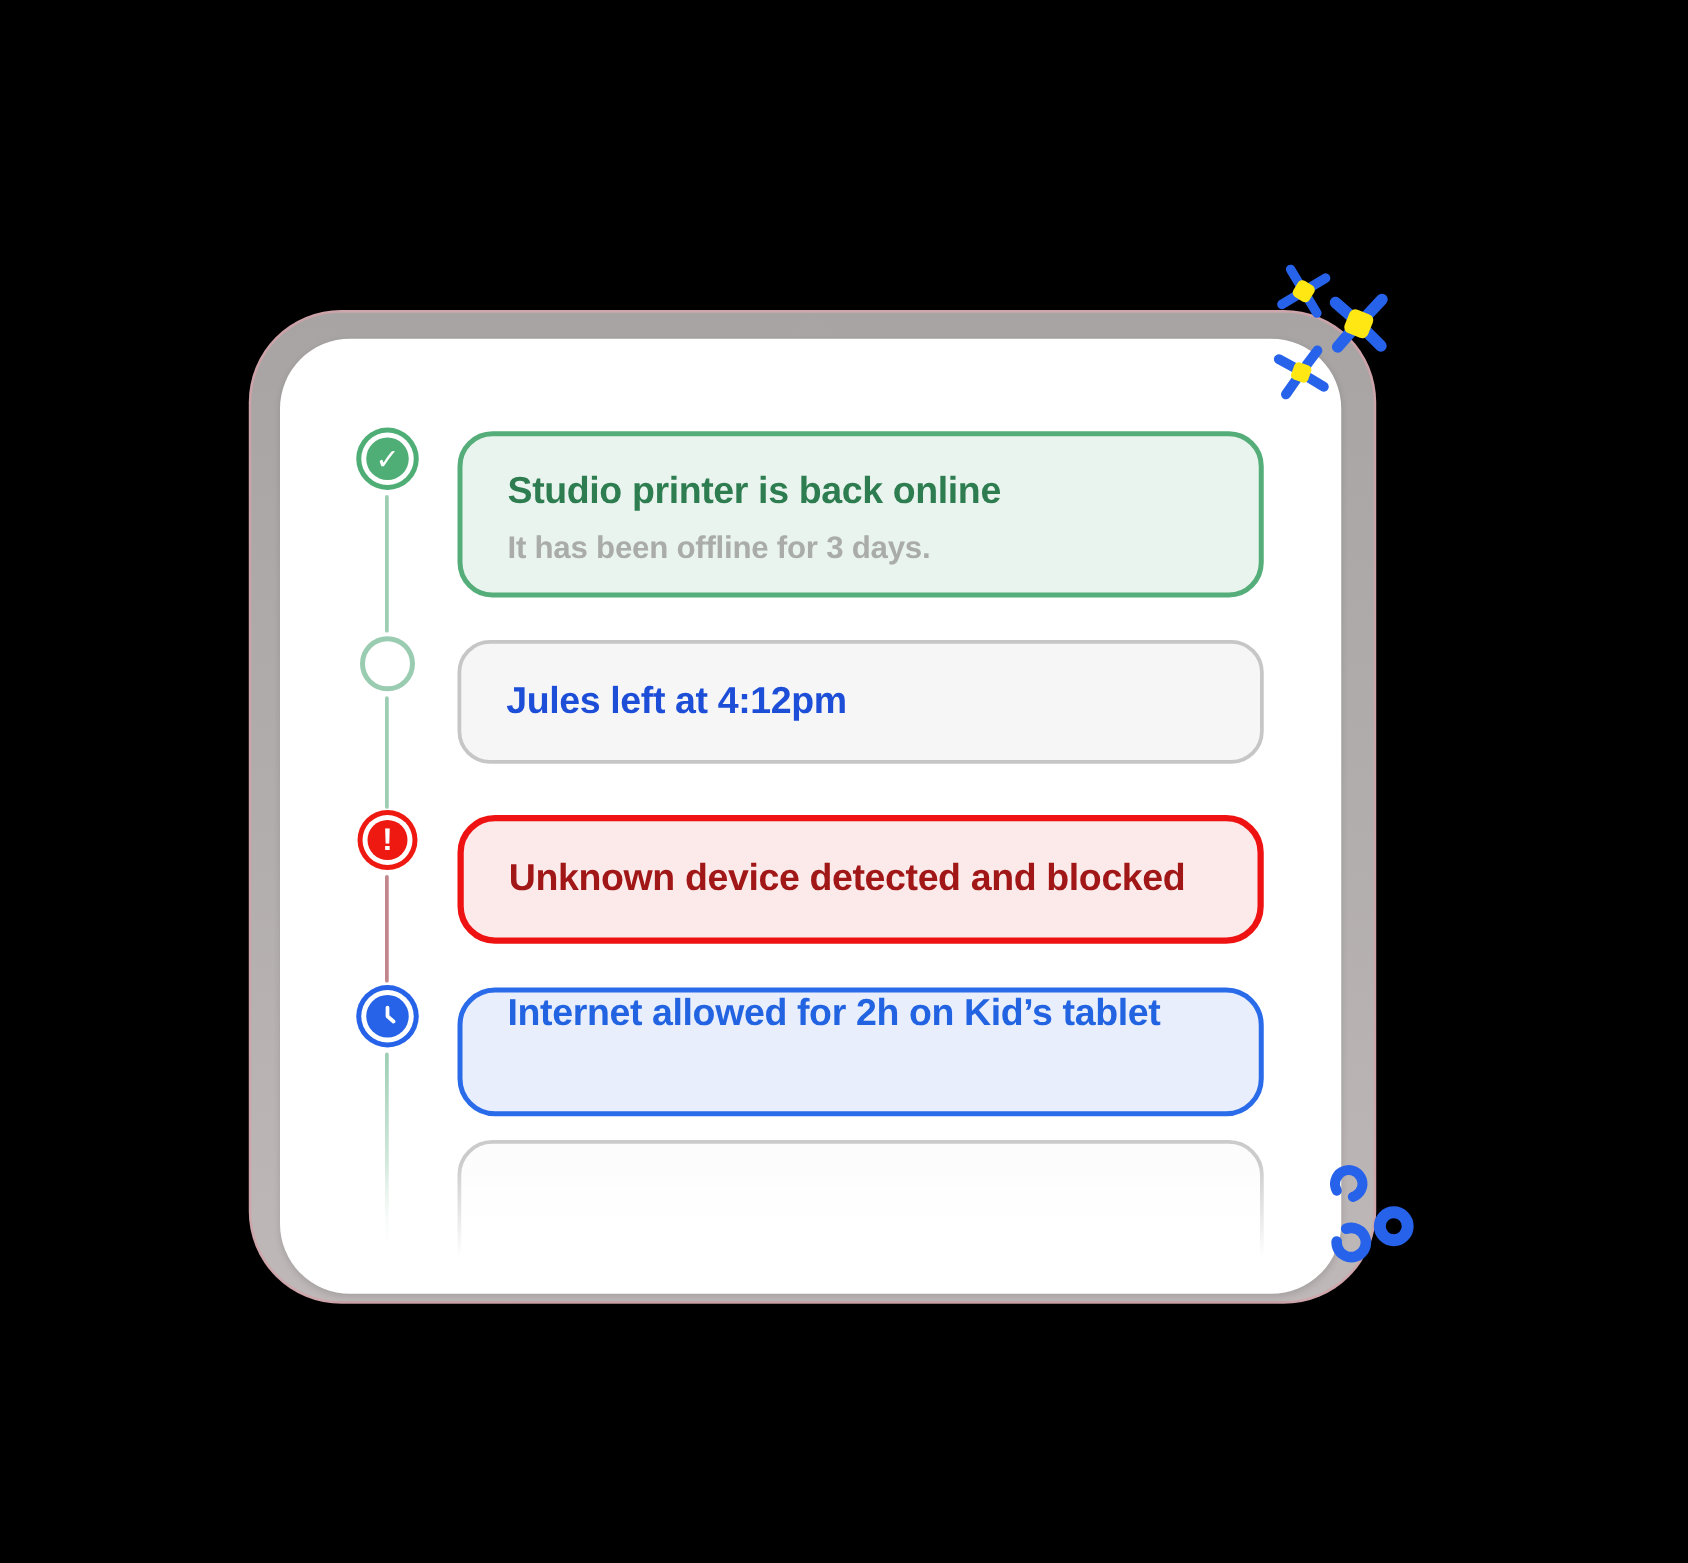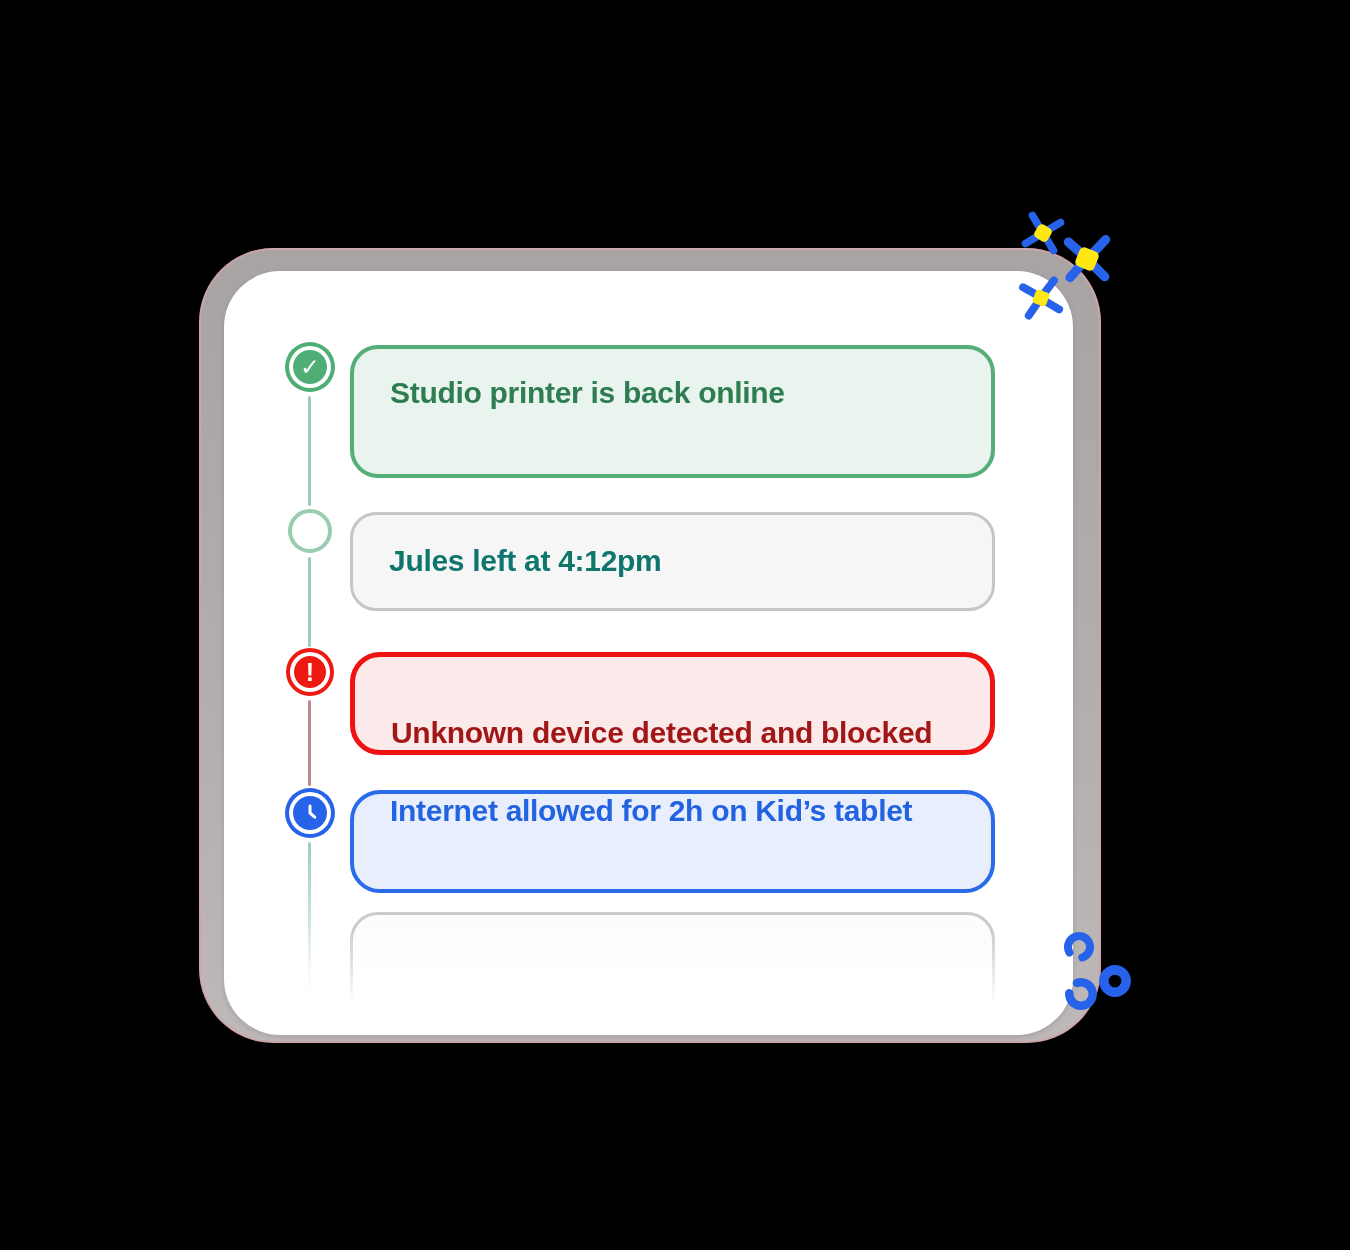--- a/index.html
+++ b/index.html
@@ -27,32 +27,32 @@
   .badge-success{background:#4fae76;}
   .badge-success .core{background:#4fae76;}
   .badge-alert{background:#ee1a12;}
   .badge-alert .core{background:#ee1a12;}
   .badge-info{background:#2663e8;}
   .badge-info .core{background:#2663e8;}
   .badge-neutral{background:#fff;border:4px solid #9accb1;box-sizing:border-box;}
   .glyph{color:#fff;font-weight:700;}
 
   
-  .note{position:absolute;left:350px;width:645px;box-sizing:border-box;}
+  .note{position:absolute;left:366px;width:645px;box-sizing:border-box;}
   .note-title{font-weight:700;font-size:30px;letter-spacing:-.3px;line-height:1.15;}
   .note-sub{font-weight:700;font-size:25px;letter-spacing:-.2px;margin-top:13px;}
   .note-success{background:#eaf4ee;border:4px solid #55ae79;border-radius:28px;
       padding:27px 36px;}
   .note-success .note-title{color:#2e7d51;}
   .note-success .note-sub{color:#a9aca9;}
   .note-neutral{background:#f6f6f6;border:3px solid #c6c6c6;border-radius:26px;
       display:flex;align-items:center;padding:0 36px;}
-  .note-neutral .note-title{color:#0f766e;}
+  .note-neutral .note-title{color:#1d4ed8;}
   .note-alert{background:#fce9e9;border:5px solid #ee1212;border-radius:30px;
-      display:flex;align-items:flex-end;padding:0 36px;}
+      display:flex;align-items:center;padding:0 36px;}
   .note-alert .note-title{color:#a11717;}
   .note-info{background:#e8eefb;border:4px solid #2a6be9;border-radius:30px;
       display:flex;align-items:flex-start;padding:0 36px;}
   .note-info .note-title{color:#2263e2;}
   .note-ghost{background:linear-gradient(180deg,#fcfcfc,#ffffff);
       border:3px solid #cbcbcb;border-radius:28px;}
 
   
   .fade-veil{position:absolute;left:228px;top:930px;width:840px;height:104px;
       background:linear-gradient(180deg,rgba(255,255,255,0) 0%,#ffffff 72%);
@@ -74,20 +74,21 @@
   <div class="tl-seg seg-fade" style="top:842px;height:165px;"></div>
 
   <div class="badge badge-success" style="left:285px;top:342px;width:50px;height:50px;">
     <div class="gap"></div>
     <div class="core">
       <span class="glyph" style="font-size:23px;">✓</span>
     </div>
   </div>
   <div class="note note-success" style="top:345px;height:133px;">
     <div class="note-title">Studio printer is back online</div>
+    <div class="note-sub">It has been offline for 3 days.</div>
   </div>
 
   <div class="badge badge-neutral" style="left:288px;top:509px;width:44px;height:44px;"></div>
   <div class="note note-neutral" style="top:512px;height:99px;">
     <div class="note-title">Jules left at 4:12pm</div>
   </div>
 
   <div class="badge badge-alert" style="left:286px;top:648px;width:48px;height:48px;">
     <div class="gap"></div>
     <div class="core">

